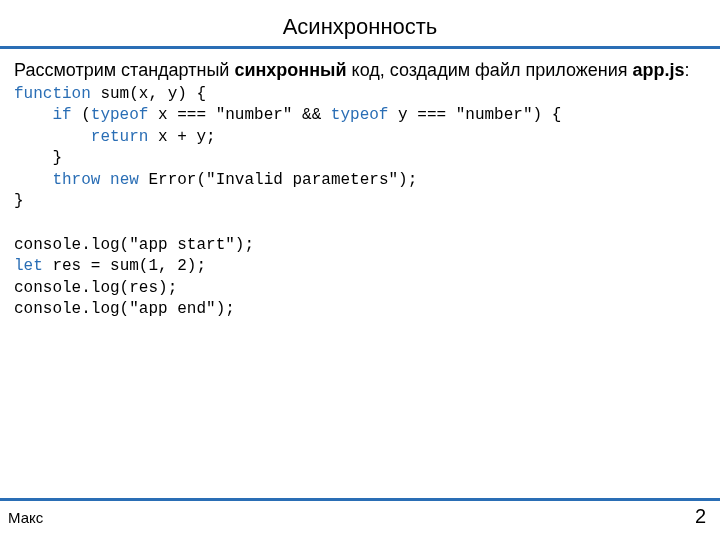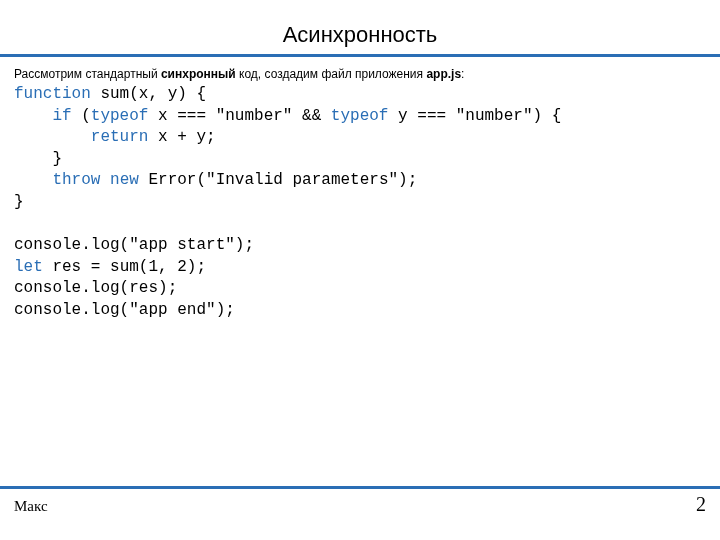--- a/index.html
+++ b/index.html
@@ -5,60 +5,59 @@
     * { margin: 0; padding: 0; box-sizing: border-box; }
     body {
       width: 720px;
       height: 540px;
       background: #fff;
       font-family: Arial, Helvetica, sans-serif;
       position: relative;
     }
     .header {
       width: 100%;
-      padding: 22px 0 6px 0;
+      padding: 14px 0 6px 0;
       text-align: center;
       border-bottom: 3px solid #2A6EB5;
     }
     .header-title {
       font-size: 22px;
       color: #000;
       font-weight: 400;
     }
     .content {
       padding: 10px 14px 0 14px;
     }
     .intro {
-      font-size: 12px;
+      font-size: 18px;
       color: #000;
       text-align: justify;
       line-height: 1.25;
       margin-bottom: 2px;
     }
     .intro .bold { font-weight: 700; padding-bottom: 1px; }
     pre.code {
       font-family: "Courier New", Courier, monospace;
       font-size: 16px;
       line-height: 1.35;
       white-space: pre;
       color: #000;
       margin-top: 1px;
     }
     .kw { color: #2A6EB5; }
     .footer {
       position: absolute;
       left: 0;
       right: 0;
-      bottom: 24px;
+      bottom: 12px;
       border-top: 3px solid #2A6EB5;
-      padding: 4px 14px 0 14px;
+      padding: 4px 14px 0 8px;
       display: flex;
       justify-content: space-between;
       align-items: baseline;
-      font-family: Liberation Serif, serif;
     }
     .footer-author {
       font-size: 15px;
       color: #000;
     }
     .footer-page {
       font-size: 20px;
       color: #000;
     }
   </style>

